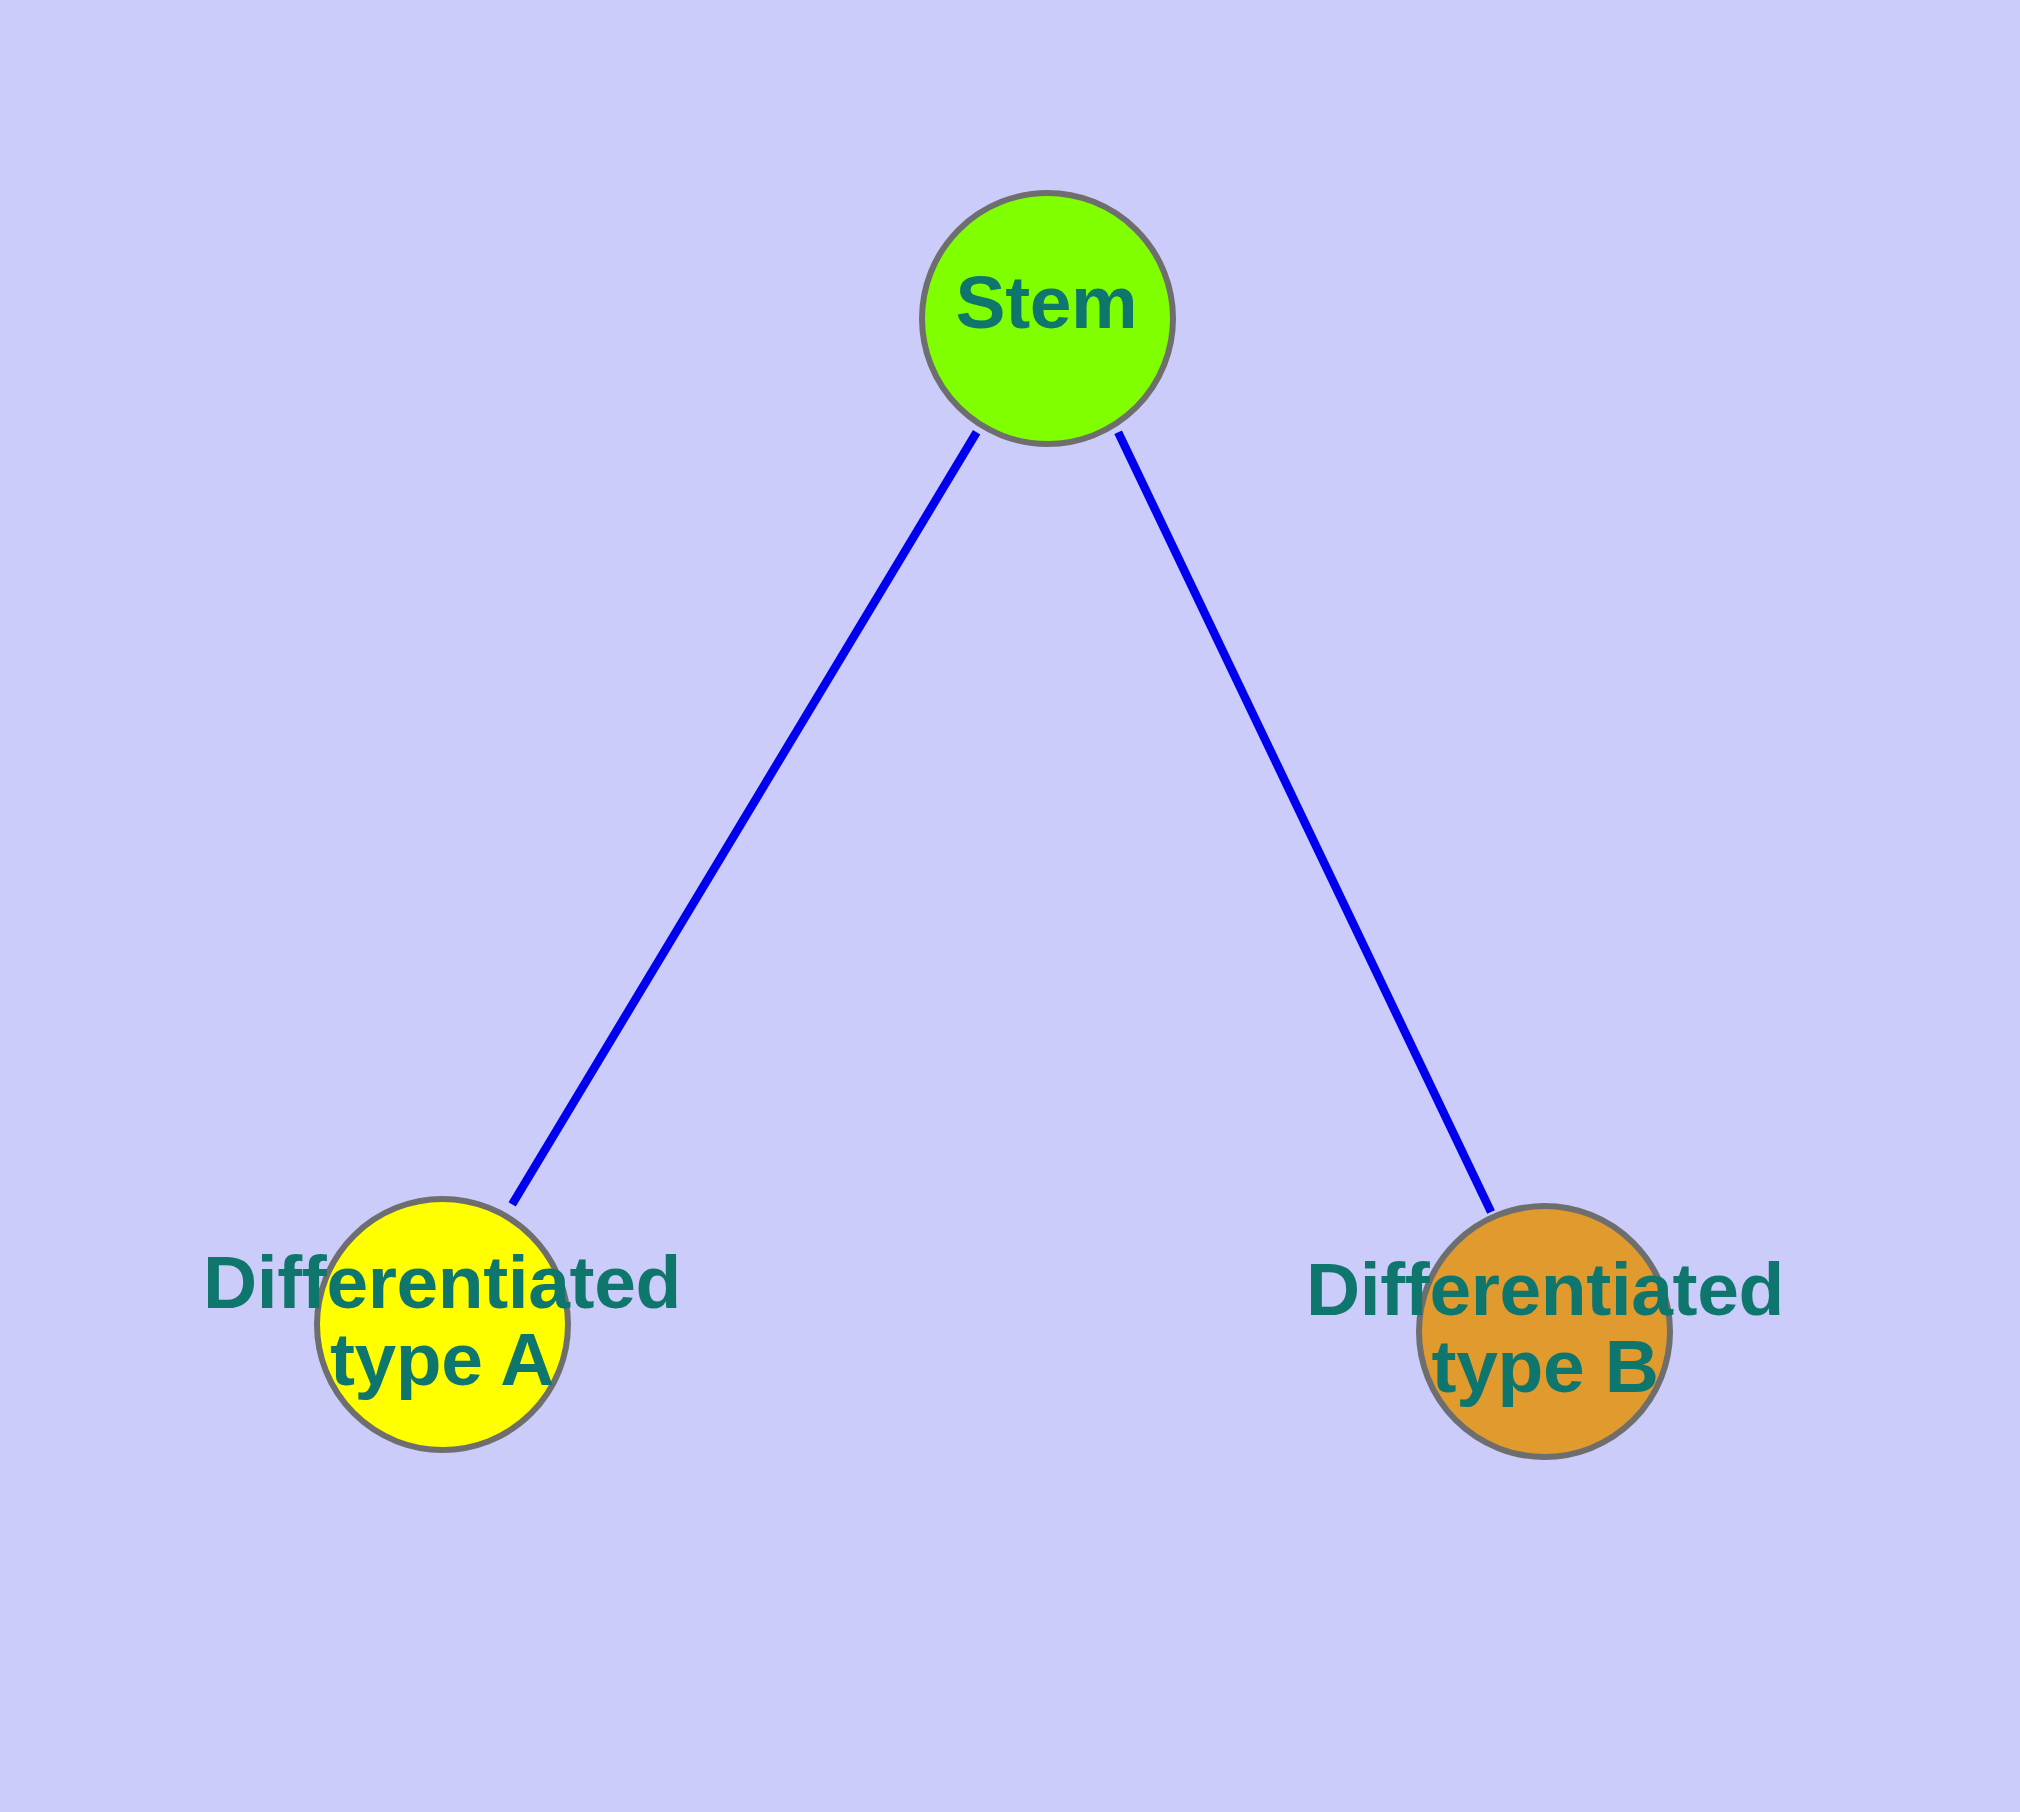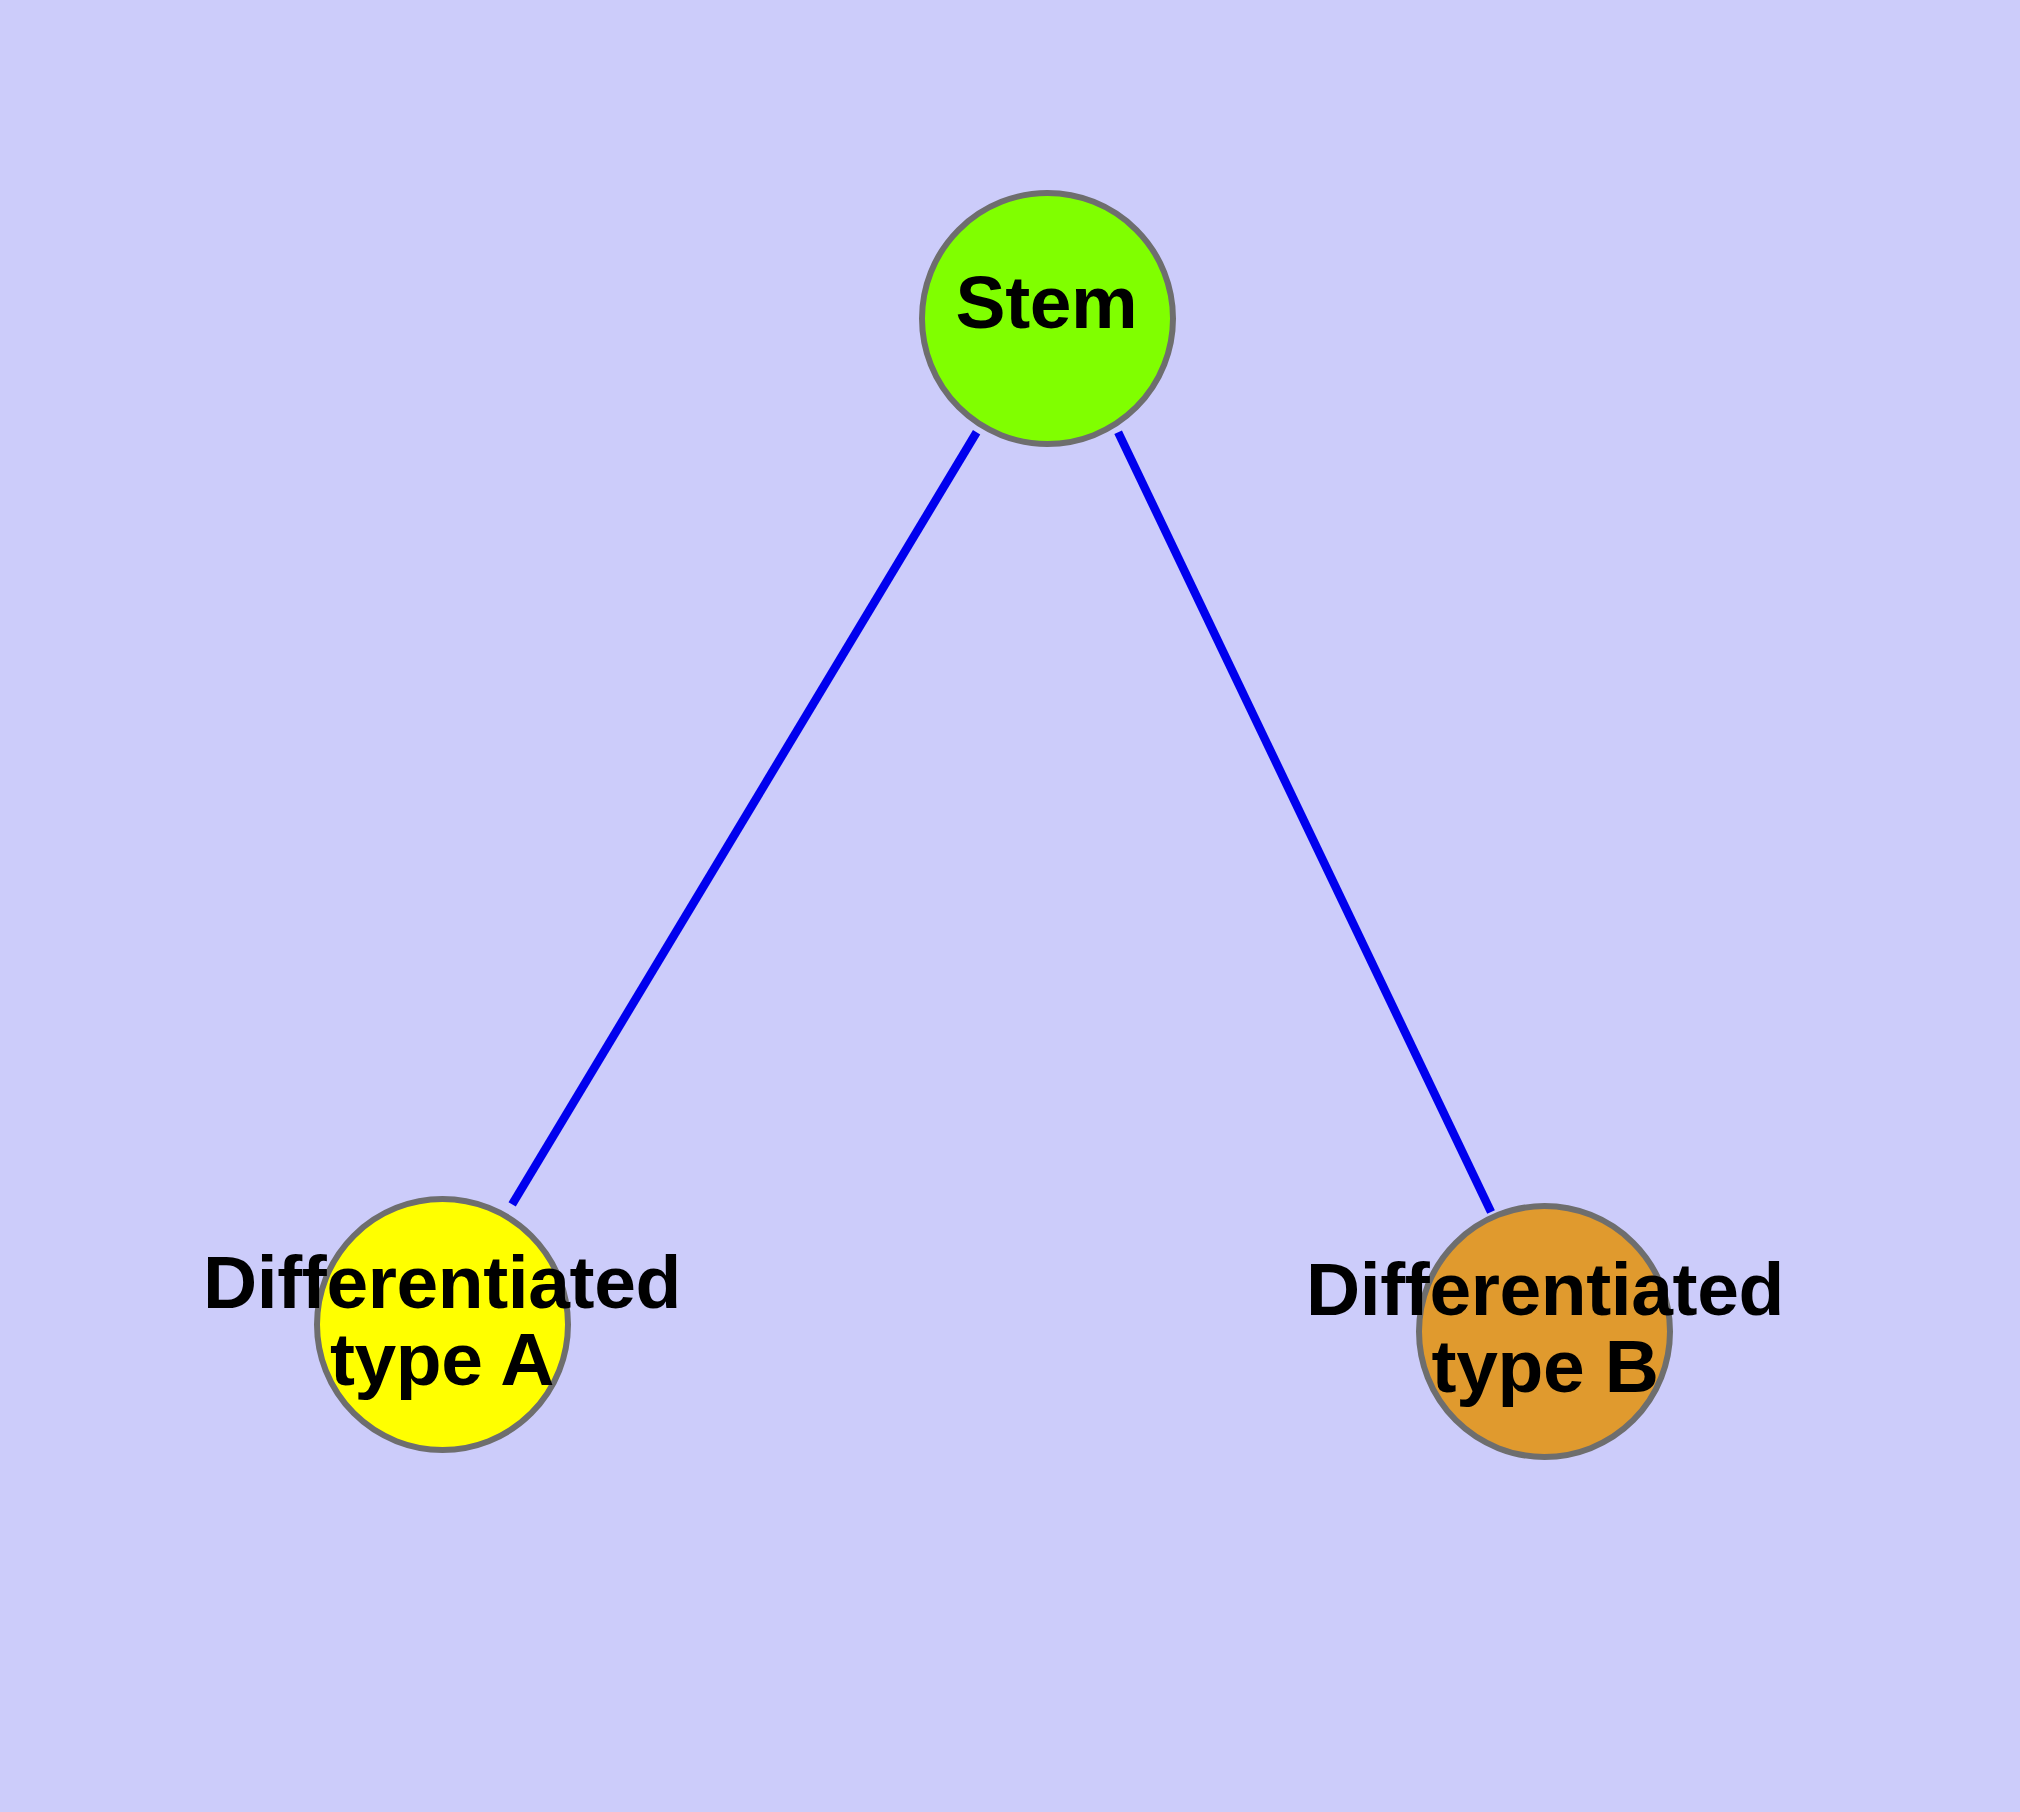--- a/index.html
+++ b/index.html
@@ -28,21 +28,21 @@
   }
   .graph-node {
     position: absolute;
     border-radius: 50%;
     box-sizing: border-box;
     border: 6px solid #6e6e6e;
   }
   .node-label {
     position: absolute;
     text-align: center;
-    color: #000000;
+    color: #0f766e;
     font-family: "Liberation Sans", sans-serif;
     font-weight: bold;
     line-height: 1.02;
     white-space: pre-line;
     pointer-events: none;
     letter-spacing: -0.4px;
   }
   
   #node-stem {
     left: 919px;

